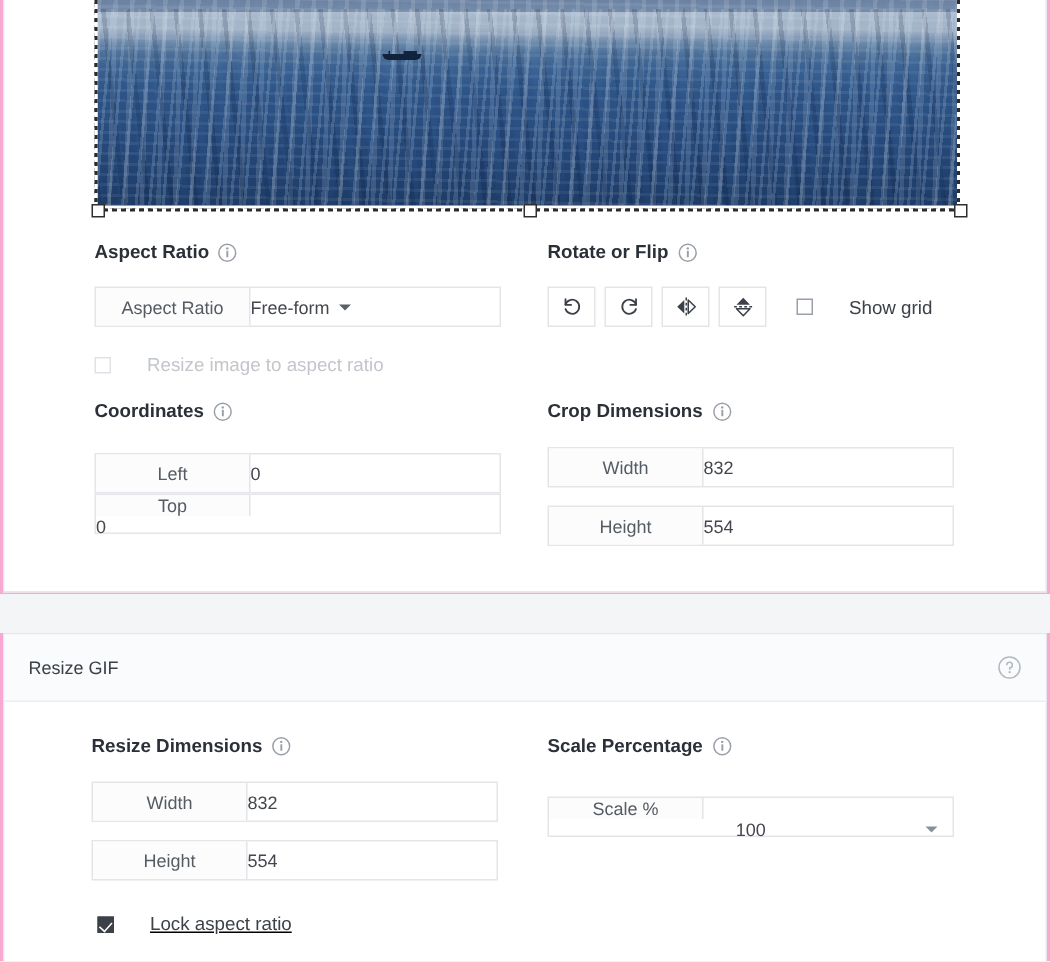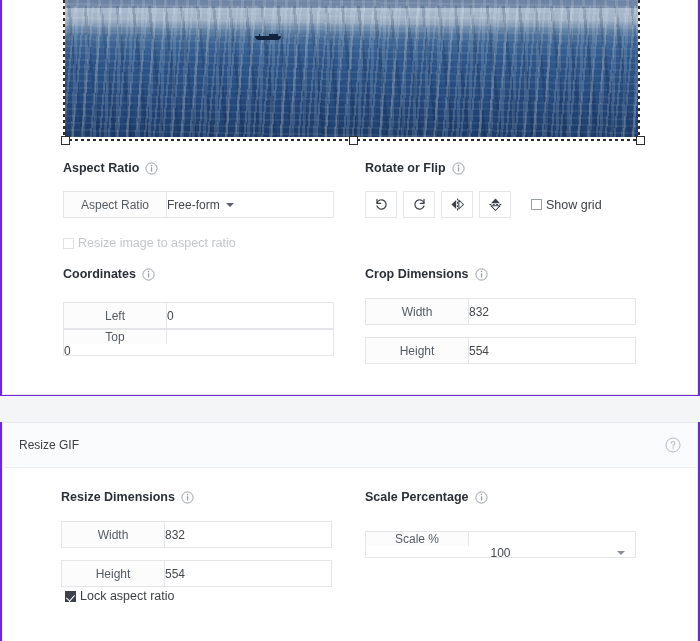--- a/index.html
+++ b/index.html
@@ -3,21 +3,21 @@
 <meta charset="utf-8">
 <style>
   * { box-sizing: border-box; }
   html, body {
     margin: 0; padding: 0;
     width: 700px; height: 641px;
     background: #ffffff;
     font-family: "Liberation Sans", sans-serif;
     -webkit-font-smoothing: antialiased;
   }
-  .page { position: relative; width: 700px; height: 641px; overflow: hidden; background:#6d28d9; }
+  .page { position: relative; width: 700px; height: 641px; overflow: hidden; background:#f9a8d4; }
 
   
   .card-crop {
     position: absolute; left: 2px; top: -8px; width: 696px; height: 403px;
     background: #ffffff;
     border: 1px solid #e6e8ec;
     border-top: none;
   }
 
   
@@ -130,21 +130,21 @@
     position:absolute; right:10px; top:50%; transform:translateY(-50%);
     width:0;height:0;border-left:4px solid transparent;border-right:4px solid transparent;
     border-top:4px solid #8a9099;
   }
   .inline-caret {
     display:inline-block; margin-left:6px;
     width:0;height:0;border-left:4px solid transparent;border-right:4px solid transparent;
     border-top:4px solid #5a6069; vertical-align:middle;
   }
 
-  .chk-row { display:flex; align-items:center; gap:4px; }
+  .chk-row { display:flex; align-items:center; gap:24px; }
   .chk {
     width:11px; height:11px; border:1px solid #9aa0a8; background:#fff; flex:0 0 auto;
     position:relative;
   }
   .chk.disabled { border-color:#dfe2e6; }
   .chk.checked { background:#3c4149; border-color:#3c4149; }
   .chk.checked::after {
     content:""; position:absolute; left:2px; top:1px; width:4px; height:7px;
     border:solid #fff; border-width:0 1.6px 1.6px 0; transform:rotate(42deg);
   }
@@ -344,21 +344,21 @@
         </span>
       </div>
       <div class="field-row" style="margin-top:17px;">
         <div class="field-key">Width</div>
         <div class="field-val">832</div>
       </div>
       <div class="field-row" style="margin-top:12px;">
         <div class="field-key">Height</div>
         <div class="field-val">554</div>
       </div>
-      <div class="chk-row" style="margin-top:2px; margin-left:4px;">
+      <div class="chk-row" style="margin-top:22px; margin-left:4px;text-decoration:underline;">
         <span class="chk checked"></span>
         <span class="chk-label">Lock aspect ratio</span>
       </div>
     </div>
 
     <div style="position:absolute; left:362px; top:68px;">
       <div class="section-label">
         <span>Scale Percentage</span>
         <span class="info-icon">
           <svg width="13" height="13" viewBox="0 0 13 13">

